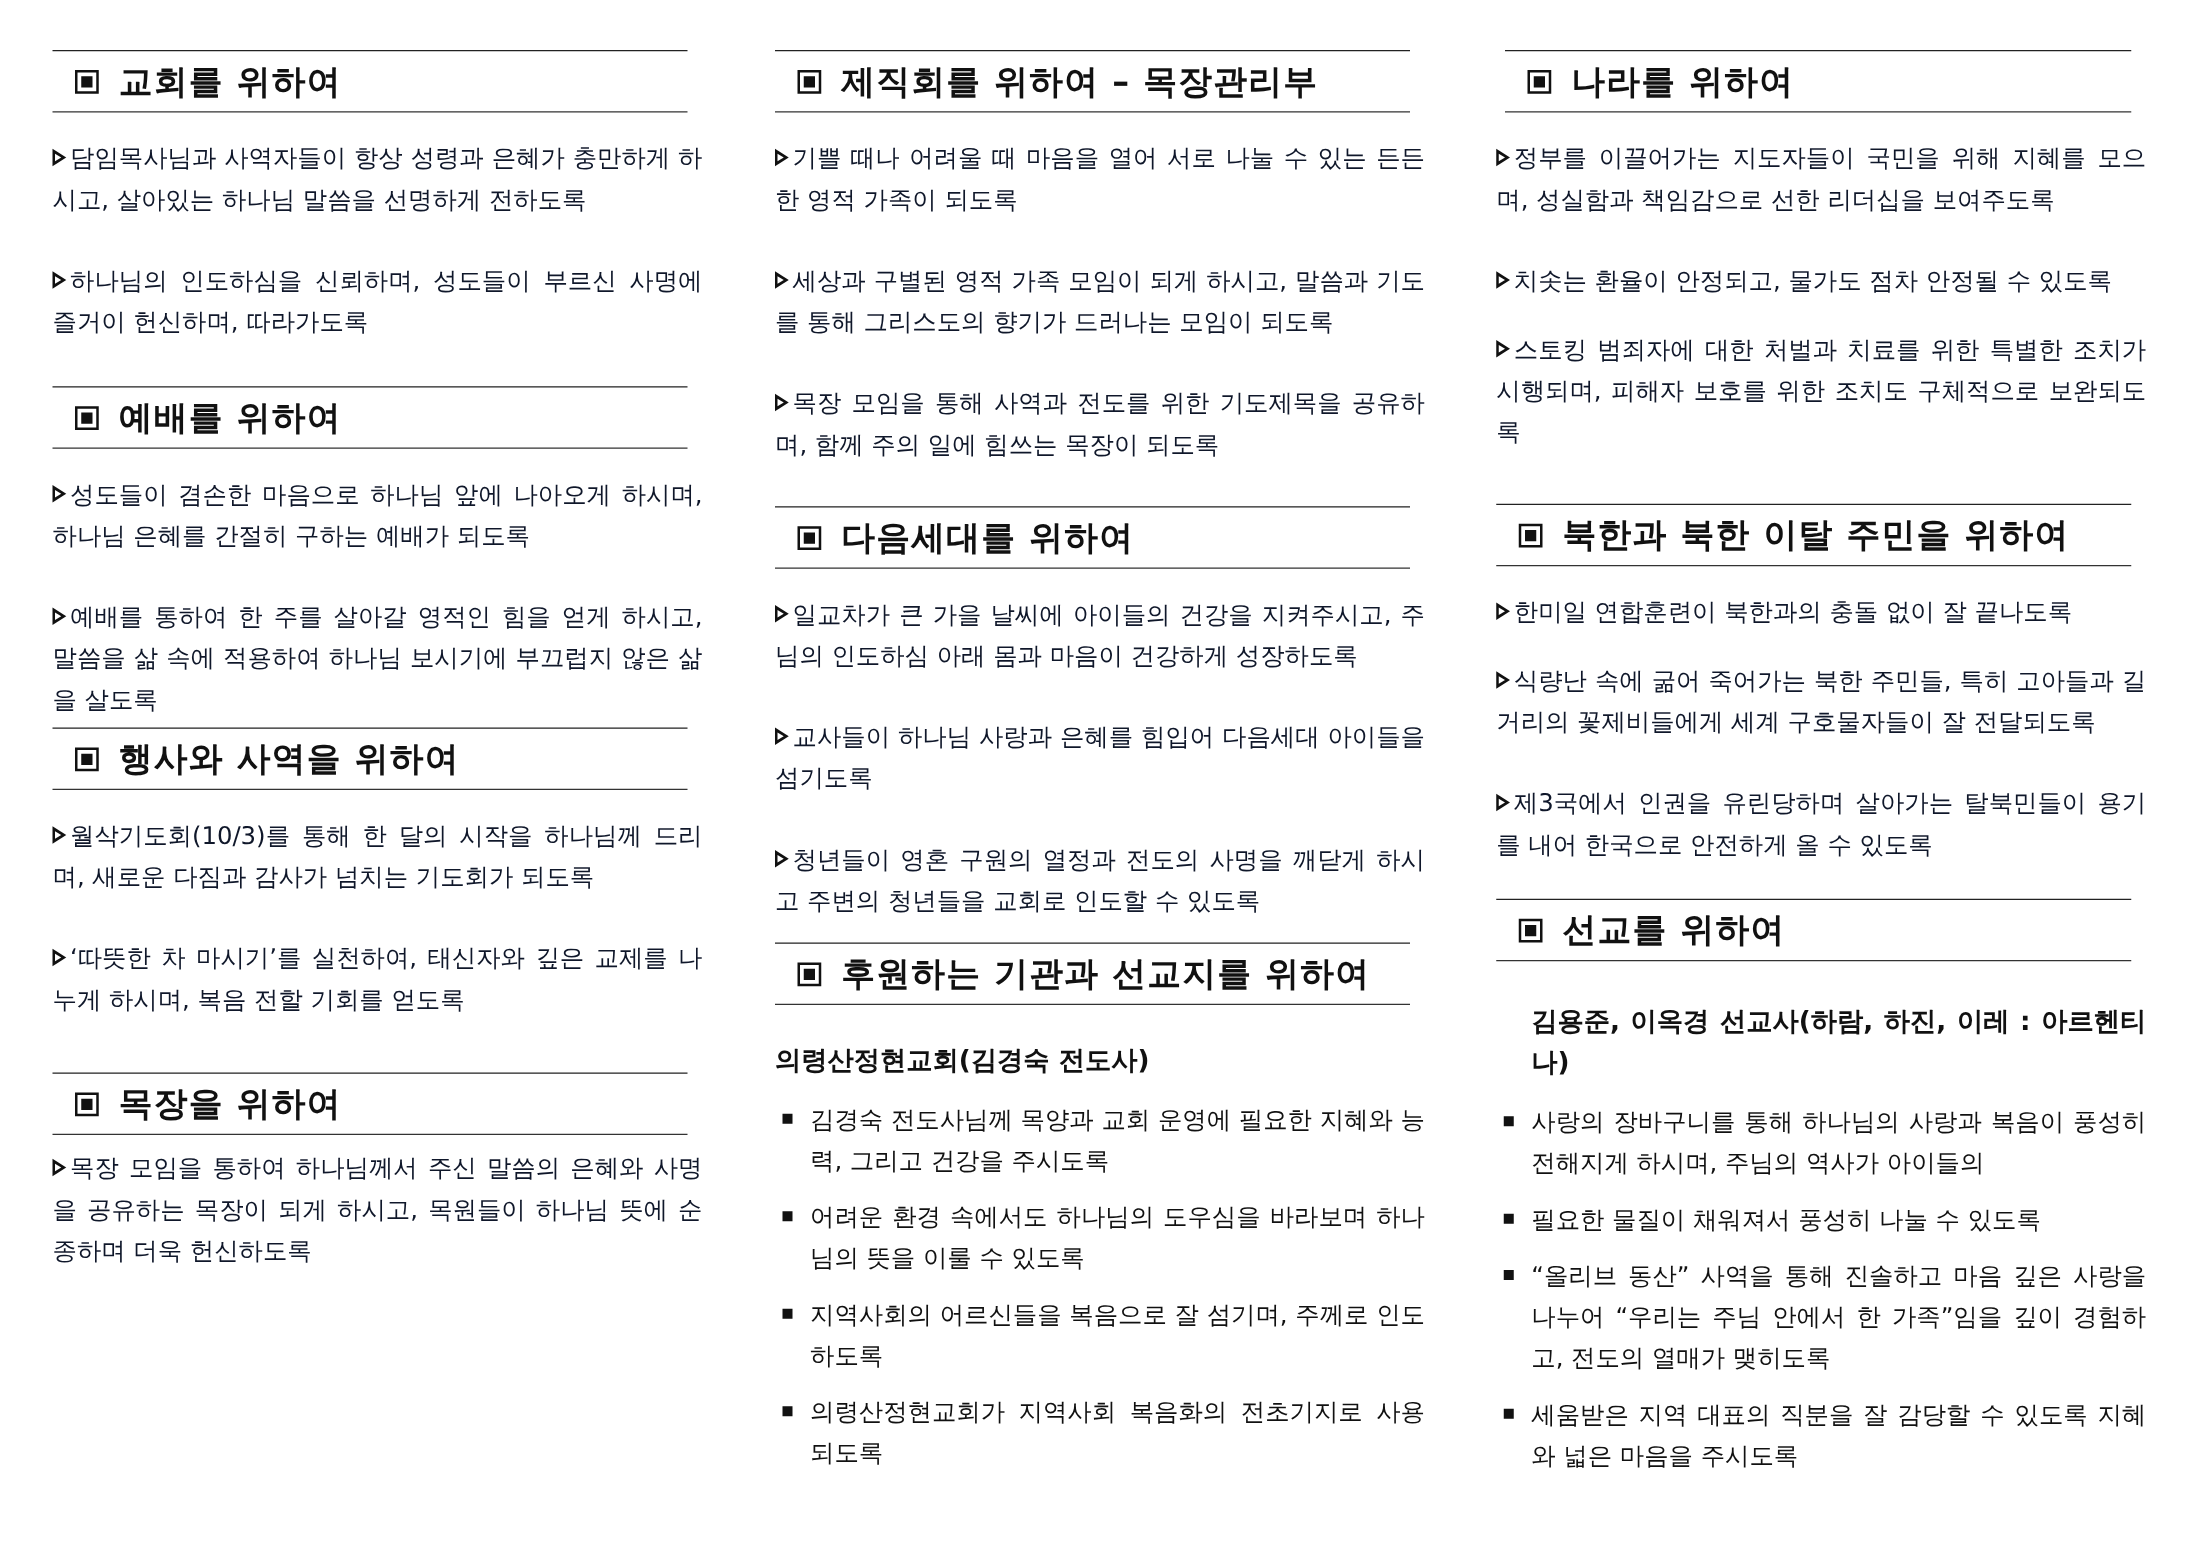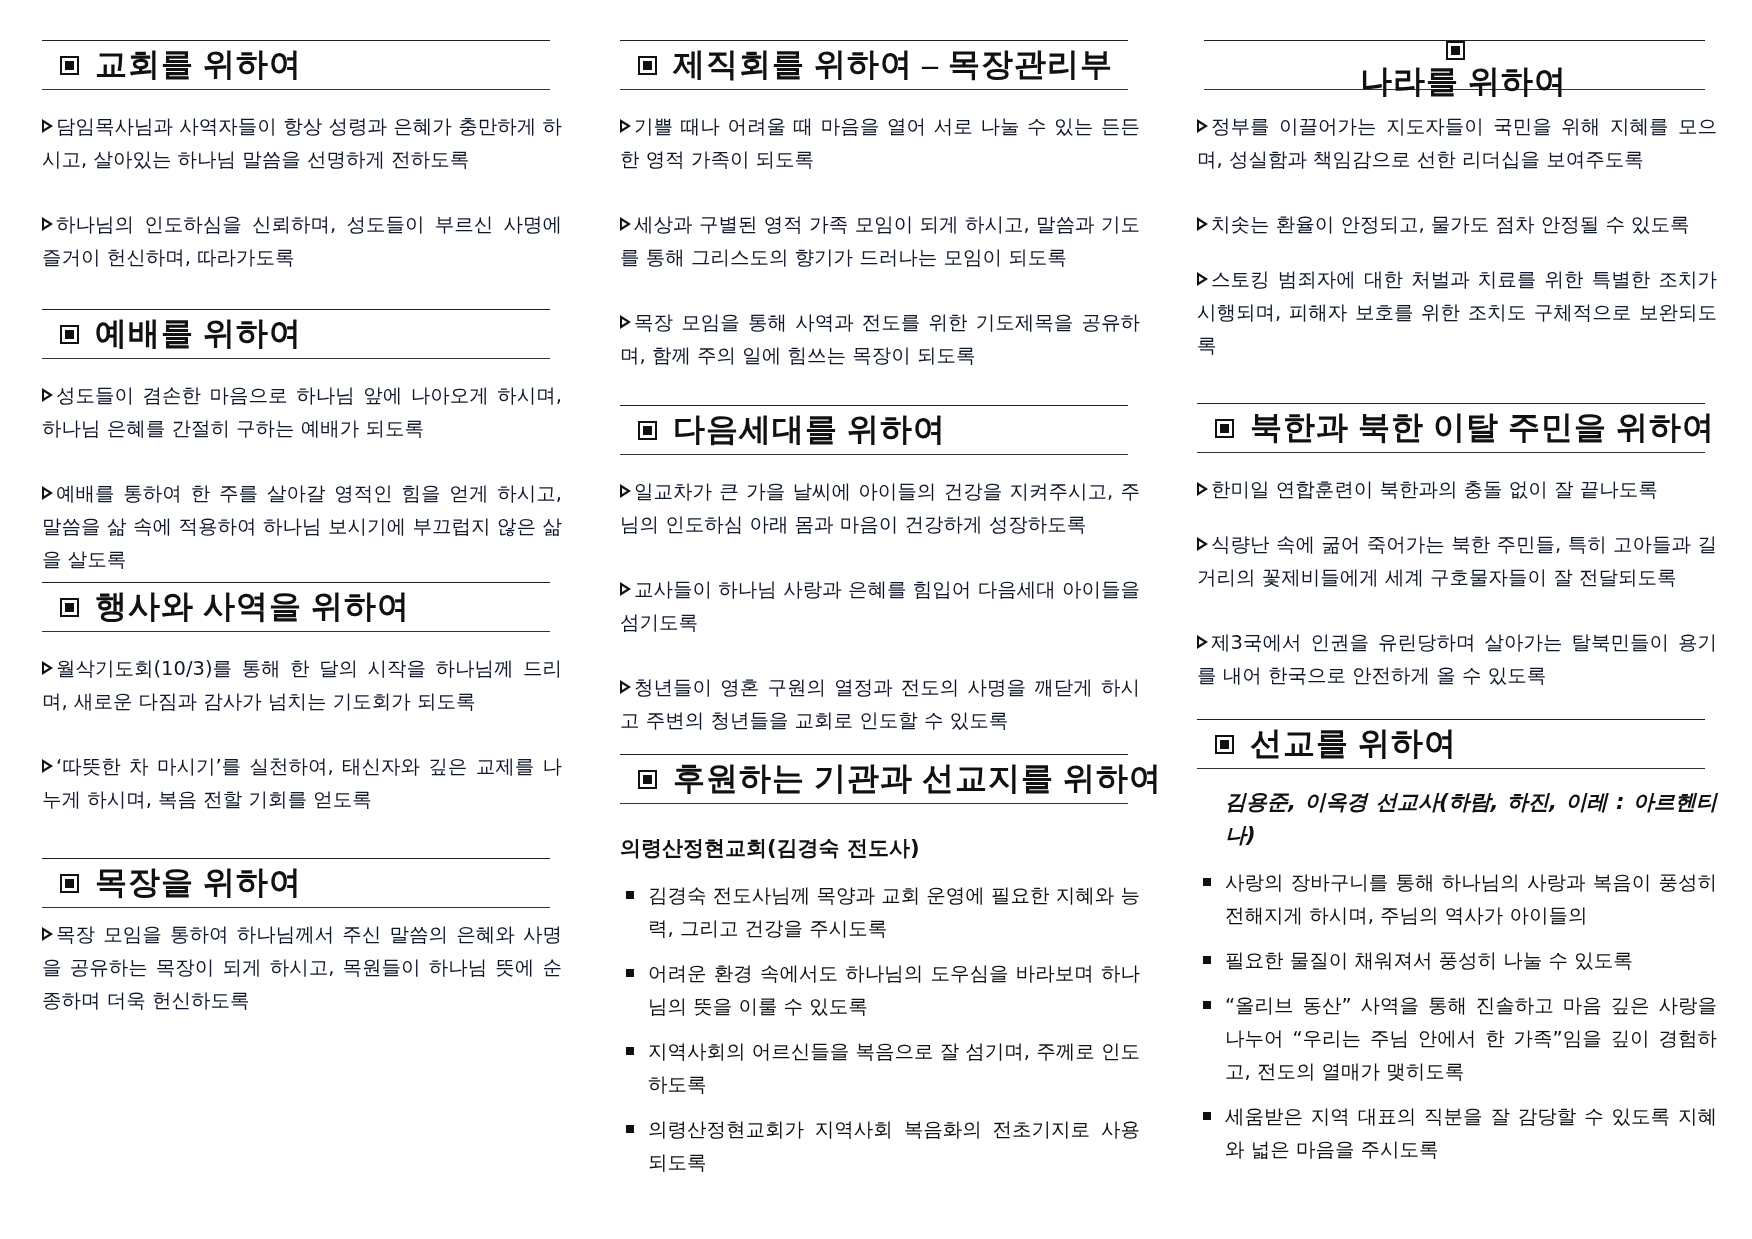--- a/index.html
+++ b/index.html
@@ -28,25 +28,24 @@
       margin-right: 16px;
       flex: 0 0 auto;
     }
     .sec-icon::after {
       content: "";
       position: absolute;
       left: 3px; top: 3px; right: 3px; bottom: 3px;
       background: #111;
     }
     .sec-title {
-      font-size: 32px;
+      font-size: 27px;
       font-weight: bold;
       letter-spacing: 1px;
       white-space: nowrap;
-      font-family: Liberation Serif, serif;
     }
     .items { margin-top: 20px; }
     .item {
       font-size: 19.5px;
       line-height: 33px;
       text-align: justify;
       margin-bottom: 32px;
       color: #0f172a;
     }
     .tri {
@@ -67,21 +66,21 @@
       border-bottom: 3.5px solid transparent;
       border-left: 5px solid #fff;
     }
     .subhead {
       font-size: 21px;
       font-weight: bold;
       line-height: 33px;
       margin-top: 28px;
       margin-bottom: 14px;
     }
-    .subhead.indent { padding-left: 28px; text-align: justify; margin-top: 17px; font-style: italic; }
+    .subhead.indent { padding-left: 28px; text-align: justify; margin-top: 32px; }
     .bullet-item {
       position: relative;
       padding-left: 28px;
       font-size: 19.5px;
       line-height: 33px;
       text-align: justify;
       margin-bottom: 12px;
     }
     .bullet-item .sq {
       position: absolute;
@@ -174,21 +173,21 @@
     <div class="bullet-item"><span class="sq"></span><span>김경숙 전도사님께 목양과 교회 운영에 필요한 지혜와 능력, 그리고 건강을 주시도록</span></div>
     <div class="bullet-item"><span class="sq"></span><span>어려운 환경 속에서도 하나님의 도우심을 바라보며 하나님의 뜻을 이룰 수 있도록</span></div>
     <div class="bullet-item"><span class="sq"></span><span>지역사회의 어르신들을 복음으로 잘 섬기며, 주께로 인도하도록</span></div>
     <div class="bullet-item"><span class="sq"></span><span>의령산정현교회가 지역사회 복음화의 전초기지로 사용되도록</span></div>
   </div>
 </div>
 
 <div class="column col3">
 
   <div class="section" style="top:40px;">
-    <div class="sec-header" style="margin-left:7px;flex-direction:column;">
+    <div class="sec-header" style="margin-left:7px;">
       <span class="sec-icon"></span>
       <span class="sec-title">나라를 위하여</span>
     </div>
     <div class="items">
       <p class="item"><span class="tri"></span><span>정부를 이끌어가는 지도자들이 국민을 위해 지혜를 모으며, 성실함과 책임감으로 선한 리더십을 보여주도록</span></p>
       <p class="item" style="margin-bottom:22px;"><span class="tri"></span><span>치솟는 환율이 안정되고, 물가도 점차 안정될 수 있도록</span></p>
       <p class="item"><span class="tri"></span><span>스토킹 범죄자에 대한 처벌과 치료를 위한 특별한 조치가 시행되며, 피해자 보호를 위한 조치도 구체적으로 보완되도록</span></p>
     </div>
   </div>
 

